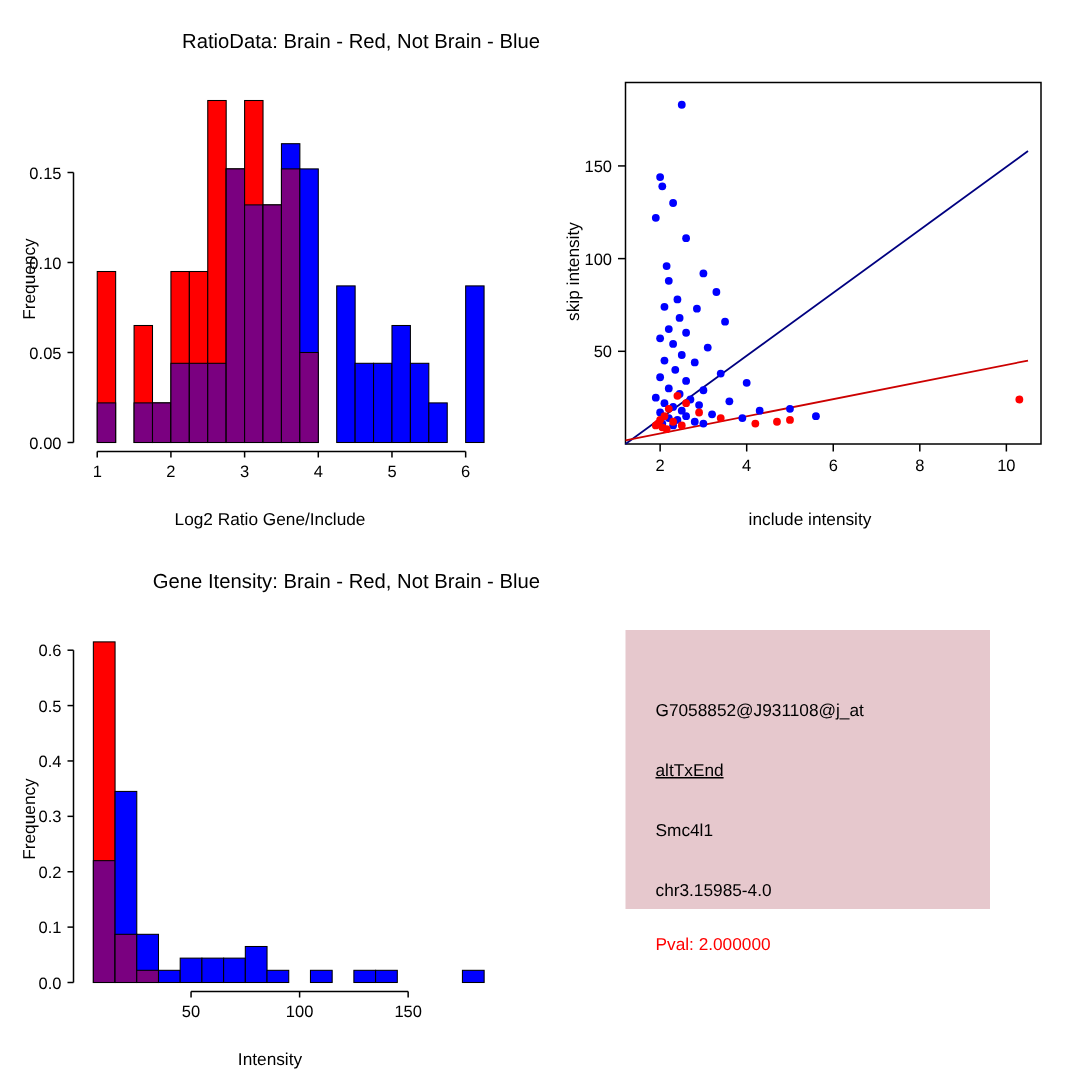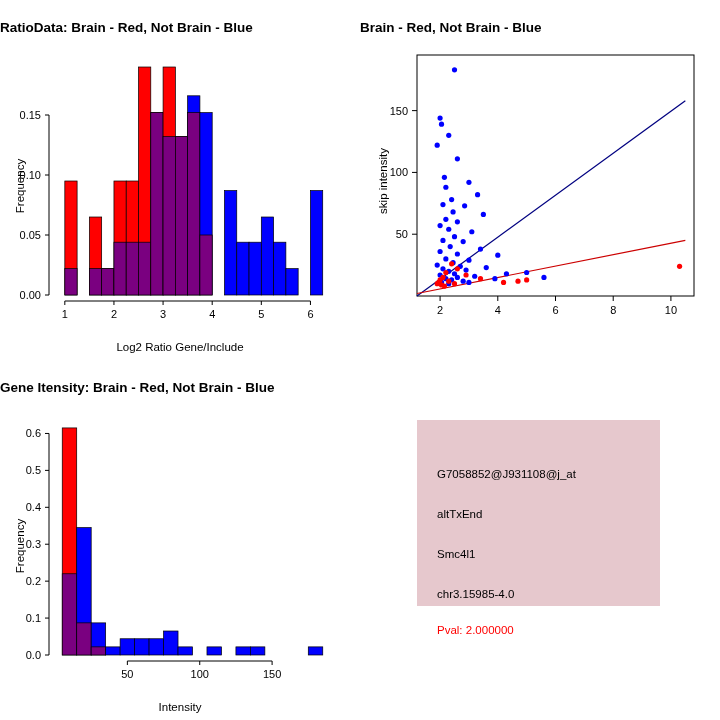--- a/index.html
+++ b/index.html
@@ -1,19 +1,19 @@
 <!DOCTYPE html>
 <html><head>
 <meta charset="utf-8">
 <style>
   html,body{margin:0;padding:0;}
   body{width:720px;height:720px;background:#ffffff;font-family:"Liberation Sans",sans-serif;}
   #root{position:relative;width:720px;height:720px;overflow:hidden;}
   .panel{position:absolute;}
-  .ttl{font-size:13.5px;font-weight:bold;color:#000;text-align:left;white-space:nowrap;}
+  .ttl{font-size:13.5px;font-weight:normal;color:#000;text-align:right;white-space:nowrap;}
   .axlabel{font-size:11.5px;color:#000;text-align:center;white-space:nowrap;}
   svg{display:block;}
   .infobox{background:#e6c8cd;}
   .infoline{font-size:11.5px;color:#000;}
   .infoline.pval{color:#ff0000;}
 </style>
 </head>
 <body>
 
 <div id="root">
@@ -73,21 +73,21 @@
         <line x1="212.19298245614033" y1="301" x2="212.19298245614033" y2="305" stroke="#000" stroke-width="1"></line>
         <text x="212.19298245614033" y="318" text-anchor="middle" font-family="&quot;Liberation Sans&quot;, sans-serif" font-size="11px" fill="#000">4</text>
         <line x1="261.31578947368416" y1="301" x2="261.31578947368416" y2="305" stroke="#000" stroke-width="1"></line>
         <text x="261.31578947368416" y="318" text-anchor="middle" font-family="&quot;Liberation Sans&quot;, sans-serif" font-size="11px" fill="#000">5</text>
         <line x1="310.43859649122805" y1="301" x2="310.43859649122805" y2="305" stroke="#000" stroke-width="1"></line>
         <text x="310.43859649122805" y="318" text-anchor="middle" font-family="&quot;Liberation Sans&quot;, sans-serif" font-size="11px" fill="#000">6</text>
       </svg>
   </div>
 
   <div class="panel" style="left:360px;top:0;width:360px;height:360px;">
-    <div class="ttl" style="position:absolute;left:0;top:20px;width:360px;">Brain - Red, Not Brain - Blue</div>
+    <div class="axlabel" style="position:absolute;left:0;top:341px;width:360px;">include intensity</div>
     <div class="axlabel" style="position:absolute;left:-57px;top:175px;width:160px;transform:rotate(-90deg);transform-origin:center;">skip intensity</div>
     <svg id="svg-scatter" width="360" height="360" style="position:absolute;left:0;top:0;">
         <rect x="57" y="55" width="277" height="241" fill="none" stroke="#000" stroke-width="1"></rect>
         <line x1="57" y1="296" x2="325.34374999999994" y2="100.72820512820513" stroke="#000080" stroke-width="1.2"></line>
         <line x1="57" y1="293.5282051282051" x2="325.34374999999994" y2="240.3846153846154" stroke="#cc0000" stroke-width="1.2"></line>
         <circle cx="94.51041666666666" cy="69.83076923076922" r="2.6" fill="#0000ff"></circle>
         <circle cx="80.08333333333333" cy="118.03076923076921" r="2.6" fill="#0000ff"></circle>
         <circle cx="81.52604166666666" cy="124.21025641025639" r="2.6" fill="#0000ff"></circle>
         <circle cx="88.73958333333333" cy="135.33333333333334" r="2.6" fill="#0000ff"></circle>
         <circle cx="77.19791666666666" cy="145.22051282051282" r="2.6" fill="#0000ff"></circle>
@@ -216,19 +216,19 @@
         <text x="127.36842105263158" y="318" text-anchor="middle" font-family="&quot;Liberation Sans&quot;, sans-serif" font-size="11px" fill="#000">50</text>
         <line x1="199.73684210526315" y1="301" x2="199.73684210526315" y2="305" stroke="#000" stroke-width="1"></line>
         <text x="199.73684210526315" y="318" text-anchor="middle" font-family="&quot;Liberation Sans&quot;, sans-serif" font-size="11px" fill="#000">100</text>
         <line x1="272.10526315789474" y1="301" x2="272.10526315789474" y2="305" stroke="#000" stroke-width="1"></line>
         <text x="272.10526315789474" y="318" text-anchor="middle" font-family="&quot;Liberation Sans&quot;, sans-serif" font-size="11px" fill="#000">150</text>
       </svg>
   </div>
 
   <div class="panel infobox" style="left:417px;top:420px;width:243px;height:186px;">
     <div class="infoline" style="position:absolute;left:20px;top:48px;">G7058852@J931108@j_at</div>
-    <div class="infoline" style="position:absolute;left:20px;top:88px;">altTxEnd</div>
+    <div class="infoline" style="position:absolute;left:20px;top:88px;text-decoration:underline;">altTxEnd</div>
     <div class="infoline" style="position:absolute;left:20px;top:128px;">Smc4l1</div>
     <div class="infoline" style="position:absolute;left:20px;top:168px;">chr3.15985-4.0</div>
     <div class="infoline pval" style="position:absolute;left:20px;top:204px;">Pval: 2.000000</div>
   </div>
 
 </div>
 
 </body></html>

